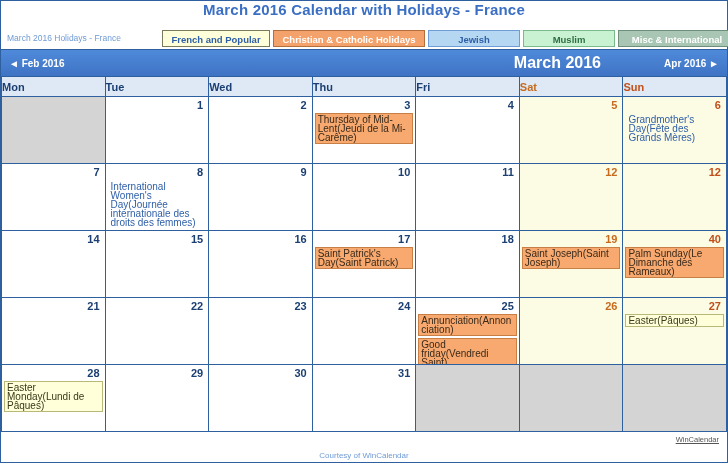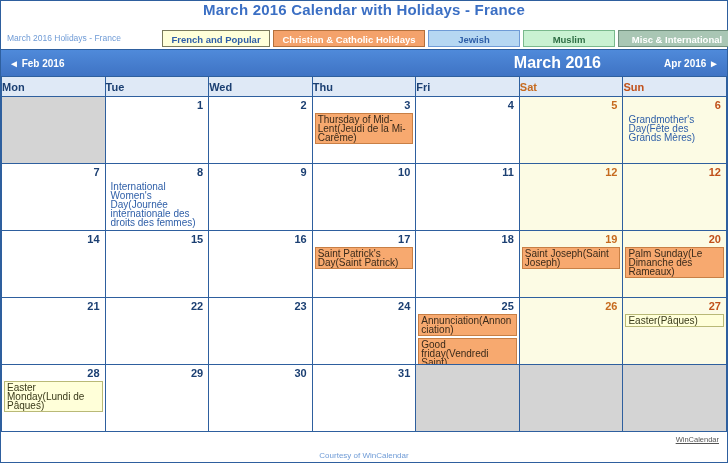--- a/index.html
+++ b/index.html
@@ -242,21 +242,21 @@
       <div class="cell">
         <div class="daynum">18</div>
       </div>
       <div class="cell weekend sat">
         <div class="daynum">19</div>
         <div class="events">
           <div class="ev ev-christian">Saint Joseph(Saint Joseph)</div>
         </div>
       </div>
       <div class="cell weekend sun">
-        <div class="daynum">20</div>
+        <div class="daynum">40</div>
         <div class="events">
           <div class="ev ev-christian">Palm Sunday(Le Dimanche des Rameaux)</div>
         </div>
       </div>
       <div class="cell">
         <div class="daynum">21</div>
       </div>
       <div class="cell">
         <div class="daynum">22</div>
       </div>

